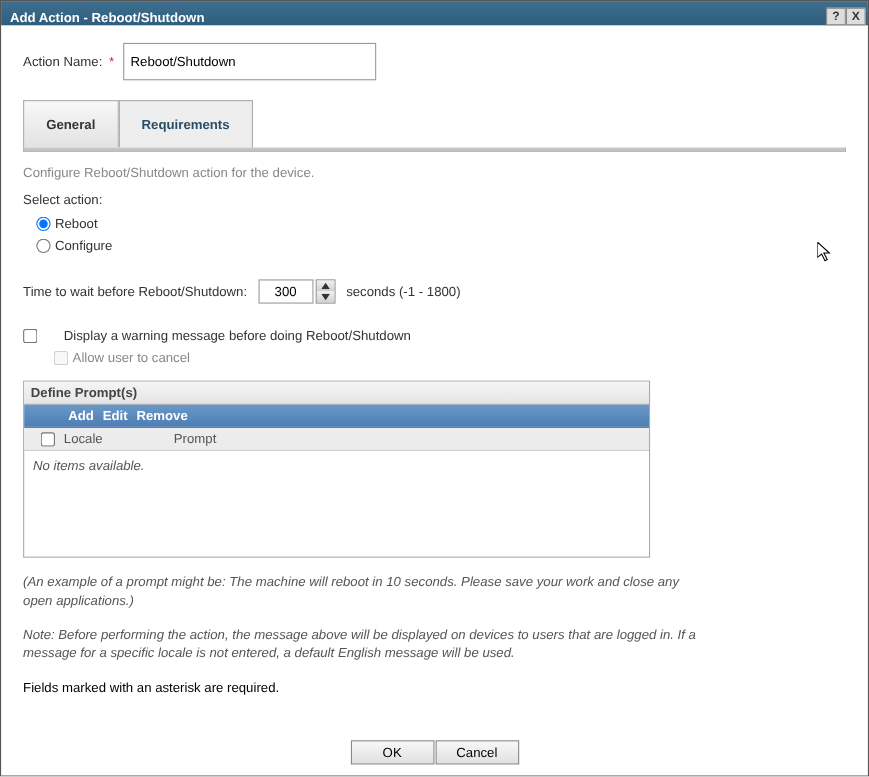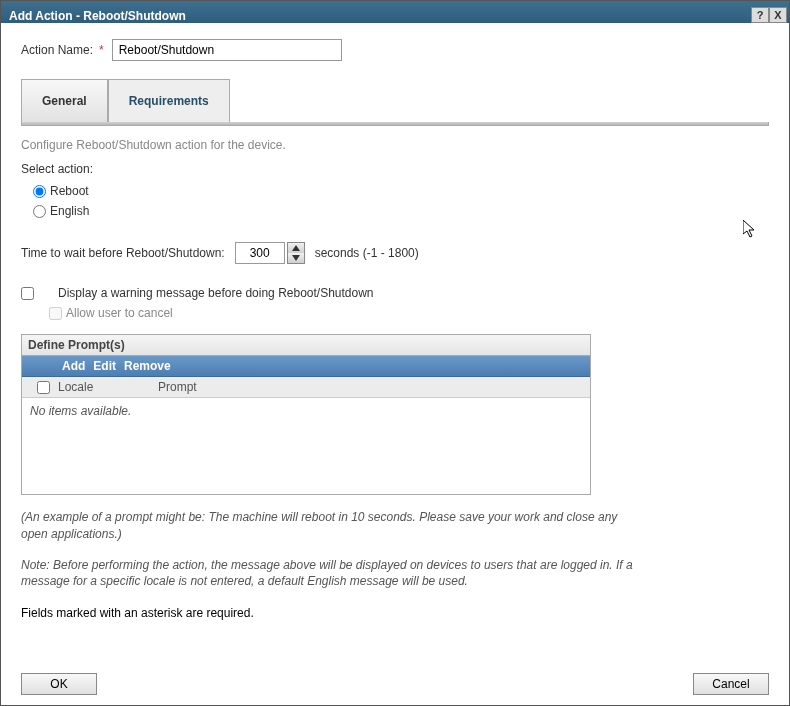--- a/index.html
+++ b/index.html
@@ -5,21 +5,21 @@
   * { box-sizing: border-box; margin: 0; padding: 0; }
   html, body { width: 790px; height: 706px; font-family: Arial, Helvetica, sans-serif; font-size: 12px; color: #333; }
   .window { width: 790px; height: 706px; border: 1px solid #555; background: #fff; display: flex; flex-direction: column; }
   .titlebar { background: linear-gradient(to bottom, #3f6f8f, #2e5d7e); color: #fff; display: flex; align-items: flex-end; justify-content: space-between; height: 22px; padding: 0 2px 0 8px; font-size: 12px; font-weight: bold; }
   .titlebar-buttons { display: flex; gap: 0; }
   .titlebar-btn { width: 18px; height: 16px; display: flex; align-items: center; justify-content: center; color: #333; background: #ddd; border: 1px solid #888; font-size: 11px; line-height: 1; cursor: pointer; }
   .content { flex: 1; padding: 16px 20px 10px 20px; display: flex; flex-direction: column; }
   .row { display: flex; align-items: center; margin-bottom: 14px; }
   .label { margin-right: 6px; }
   .req { color: #c33; }
-  .text-input { height: 22px; border: 1px solid #999; padding: 2px 6px; font-size: 12px; width: 230px; }
+  .text-input { height: 34px; border: 1px solid #999; padding: 2px 6px; font-size: 12px; width: 230px; }
   .tabs { display: flex; align-items: flex-end; margin-top: 4px; }
   .tab { border: 1px solid #aaa; border-bottom: none; padding: 14px 20px; background: #eee; color: #2a4d66; font-weight: bold; margin-right: 0; cursor: pointer; }
   .tab.active { background: linear-gradient(to bottom, #f8f8f8, #e2e2e2); color: #333; }
   .tabstrip-bottom { height: 4px; background: linear-gradient(to bottom, #d0d0d0, #b8b8b8); border: 1px solid #aaa; border-top: none; margin-bottom: 12px; }
   .desc { color: #888; margin-bottom: 10px; }
   .section-label { margin-bottom: 6px; color: #333; }
   .radio-row, .check-row { display: flex; align-items: center; margin: 2px 0 4px 12px; }
   .radio-row input, .check-row input { margin-right: 4px; }
   .timewait { display: flex; align-items: center; margin: 20px 0; }
   .num-input { width: 50px; height: 22px; border: 1px solid #999; text-align: center; font-size: 12px; }
@@ -32,21 +32,21 @@
   .prompt-toolbar { background: linear-gradient(#6a98c8,#4d7db3); color: #fff; display: flex; align-items: center; padding: 3px 6px 3px 40px; gap: 2px; font-weight: bold; border-bottom: 1px solid #3a6a9a; }
   .prompt-toolbar span { margin-right: 6px; cursor: pointer; }
   .prompt-cols { background: #ececec; border-bottom: 1px solid #ccc; display: flex; align-items: center; padding: 3px 6px; color: #555; }
   .prompt-cols .col-check { width: 30px; display:flex; justify-content:center; }
   .prompt-cols .col-locale { width: 100px; }
   .prompt-cols .col-prompt { flex: 1; }
   .prompt-body { height: 96px; padding: 6px 8px; font-style: italic; color: #555; }
   .example { font-style: italic; color: #555; margin-top: 14px; width: 600px; line-height: 1.4; }
   .note { font-style: italic; color: #555; margin-top: 14px; width: 620px; line-height: 1.4; }
   .footer-note { color: #000000; margin-top: 16px; }
-  .button-row { margin-top: auto; display: flex; justify-content: space-between; gap: 1px; padding-top: 20px; }
+  .button-row { margin-top: auto; display: flex; justify-content: center; gap: 1px; padding-top: 20px; }
   .btn { min-width: 76px; height: 22px; border: 1px solid #888; background: linear-gradient(#f8f8f8,#e0e0e0); cursor: pointer; font-size: 12px; }
   .cursor-img { position: absolute; left: 743px; top: 220px; pointer-events:none; }
 </style>
 </head>
 <body>
 
 <div class="window">
   <div class="titlebar">
     <span>Add Action - Reboot/Shutdown</span>
     <div class="titlebar-buttons">
@@ -76,21 +76,21 @@
     <div class="desc">Configure Reboot/Shutdown action for the device.</div>
 
     <div class="section-label">Select action:</div>
 
     <label class="radio-row">
       <input type="radio" name="action" checked="" style="">
       <span>Reboot</span>
     </label>
     <label class="radio-row">
       <input type="radio" name="action" style="">
-      <span>English</span>
+      <span>Configure</span>
     </label>
 
     <div class="timewait">
       <span>Time to wait before Reboot/Shutdown:</span>
       <input class="num-input" style="margin-left: 10px;" type="text" value="300">
       <div class="spinner">
         <div class="spinner-btn">
           <svg viewBox="0 0 8 6">
               <polygon points="4,0 8,6 0,6" fill="#333"></polygon>
             </svg>

